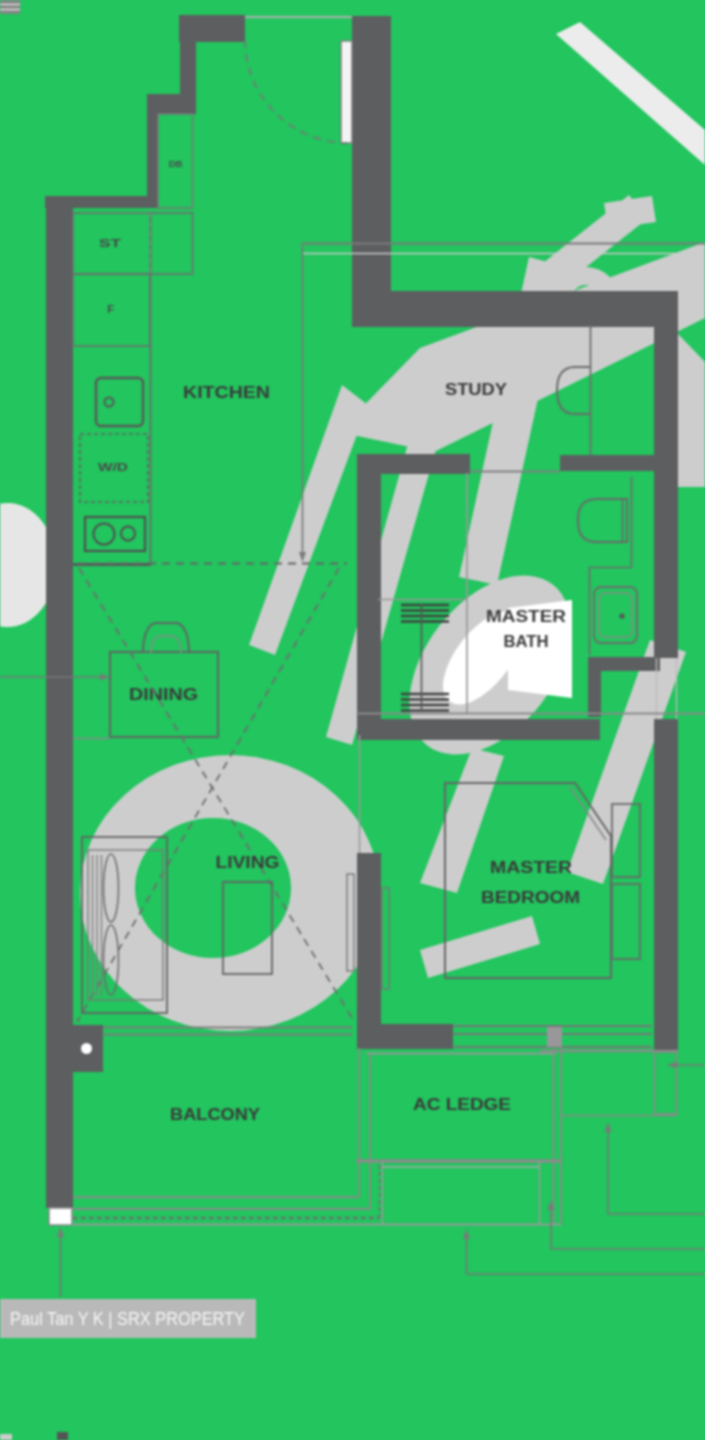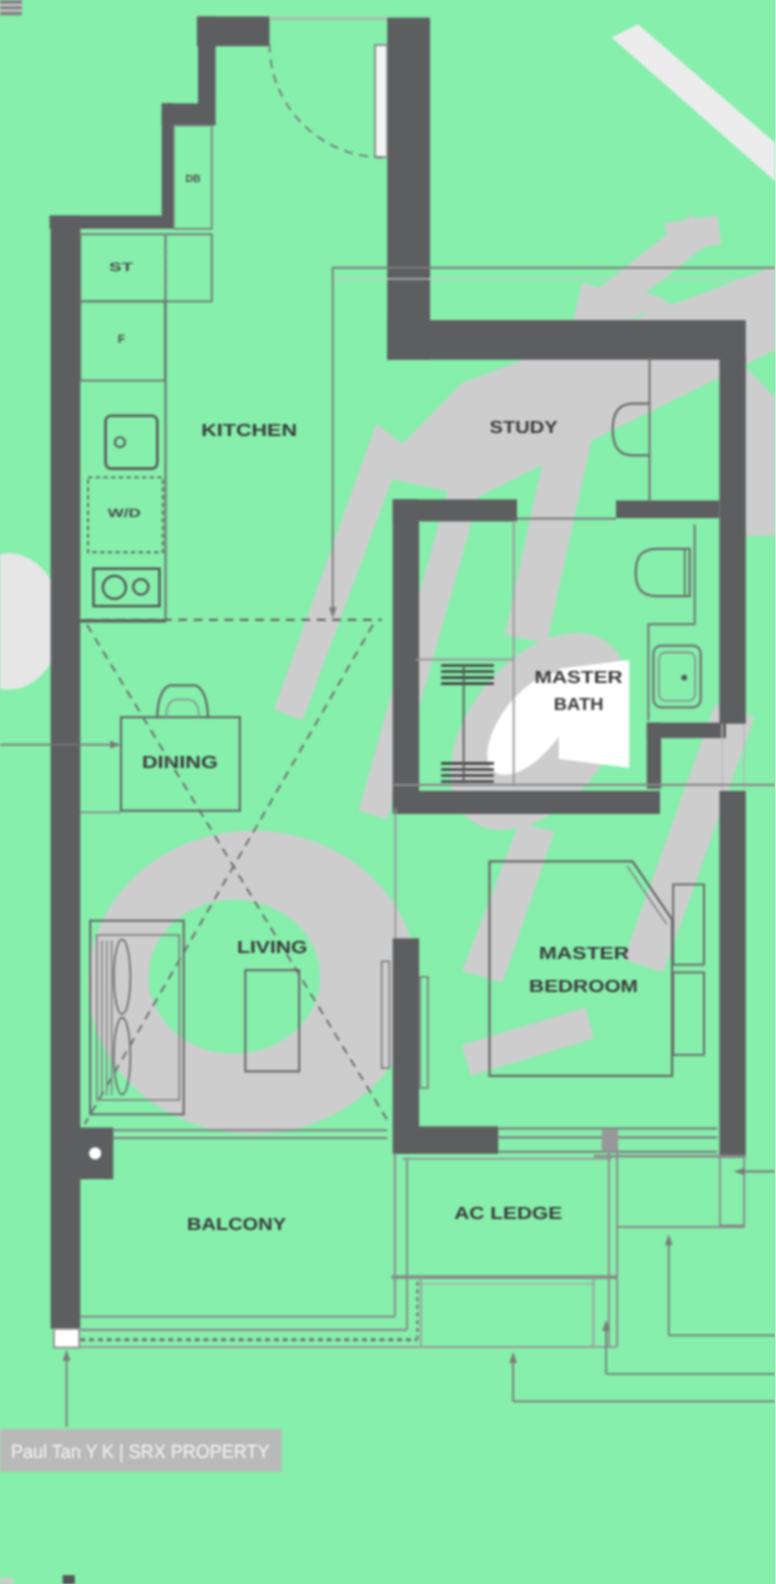--- a/index.html
+++ b/index.html
@@ -1,16 +1,16 @@
 <!DOCTYPE html>
 <html><head>
 <meta charset="utf-8">
 <style>
   html,body{margin:0;padding:0;background:#ffffff;}
-  #plan{position:relative;width:705px;height:1440px;background:#86efac;overflow:hidden;}
+  #plan{position:relative;width:705px;height:1440px;background:#22c55e;overflow:hidden;}
   svg{position:absolute;left:0;top:0;filter:blur(0.85px);}
   text{font-family:"Liberation Sans", sans-serif;}
 </style>
 </head>
 <body>
 
 <div id="plan">
 <svg width="705" height="1440" viewBox="0 0 705 1440">
 
   <g fill="#cdcdcd" stroke="none">

